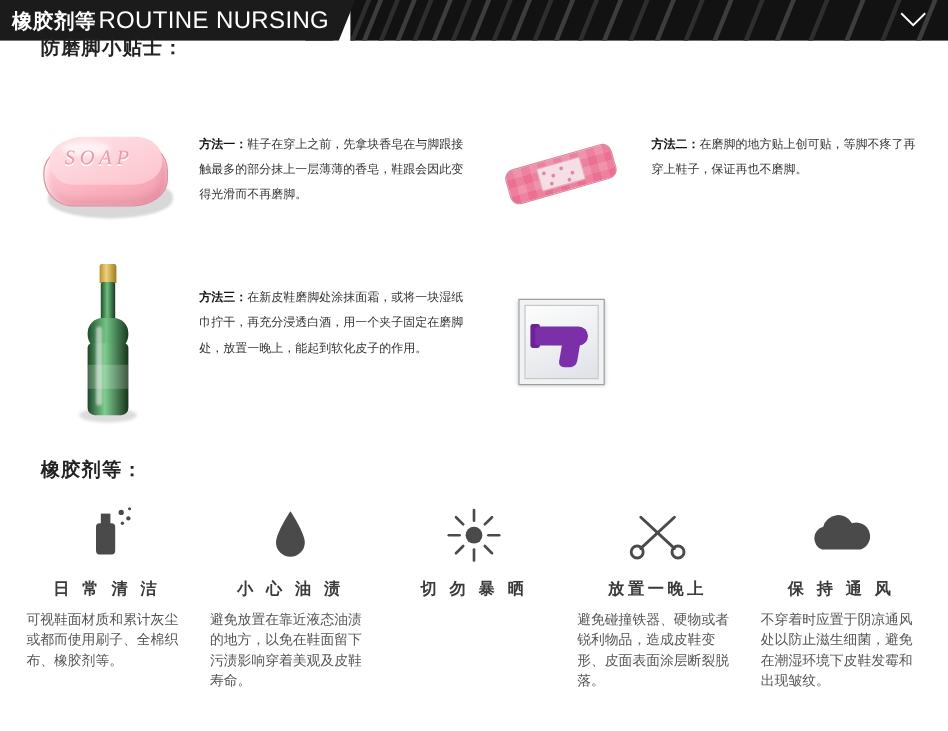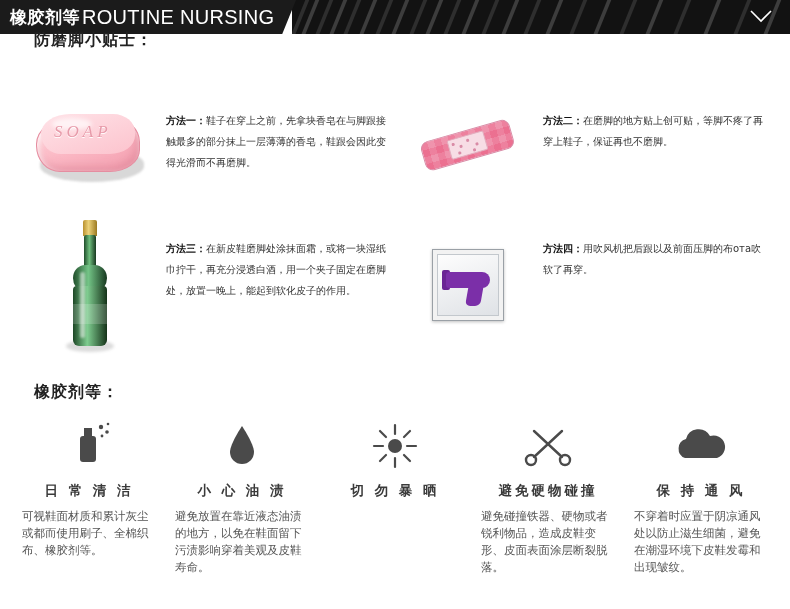--- a/index.html
+++ b/index.html
@@ -459,23 +459,20 @@
 
     <div class="tip-cell">
       <div class="tip-art">
         <div class="dryer-wrap">
           <div class="dryer-inner"></div>
           <div class="dryer-nozzle"></div>
           <div class="dryer-barrel"></div>
           <div class="dryer-handle"></div>
         </div>
       </div>
-      <div class="tip-text">
-        <b>方法四：</b><span>用吹风机把后跟以及前面压脚的布ота吹软了再穿。</span>
-      </div>
     </div>
 
   </div>
 </div>
 
 <div class="section-title" id="care-title">橡胶剂等：</div>
 
 <div class="care-row">
 
   <div class="care-cell">
@@ -526,21 +523,21 @@
     <div class="care-icon">
       <svg width="52" height="46" viewBox="0 0 52 46">
         <g stroke="#4a4a4a" stroke-width="2.4" fill="none" stroke-linecap="round">
           <line x1="12" y1="8" x2="40" y2="34"></line>
           <line x1="40" y1="8" x2="12" y2="34"></line>
           <circle cx="9" cy="37" r="5"></circle>
           <circle cx="43" cy="37" r="5"></circle>
         </g>
       </svg>
     </div>
-    <div class="care-label">避免硬物碰撞</div>
+    <div class="care-label">放置一晚上</div>
     <div class="care-desc">避免碰撞铁器、硬物或者锐利物品，造成皮鞋变形、皮面表面涂层断裂脱落。</div>
   </div>
 
   <div class="care-cell">
     <div class="care-icon">
       <svg width="64" height="44" viewBox="0 0 64 44">
         <path class="icon-gray" d="M16 34 A10 10 0 0 1 17 15 A13 13 0 0 1 41 12 A10 10 0 0 1 48 34 Z"></path>
       </svg>
     </div>
     <div class="care-label">保 持 通 风</div>

